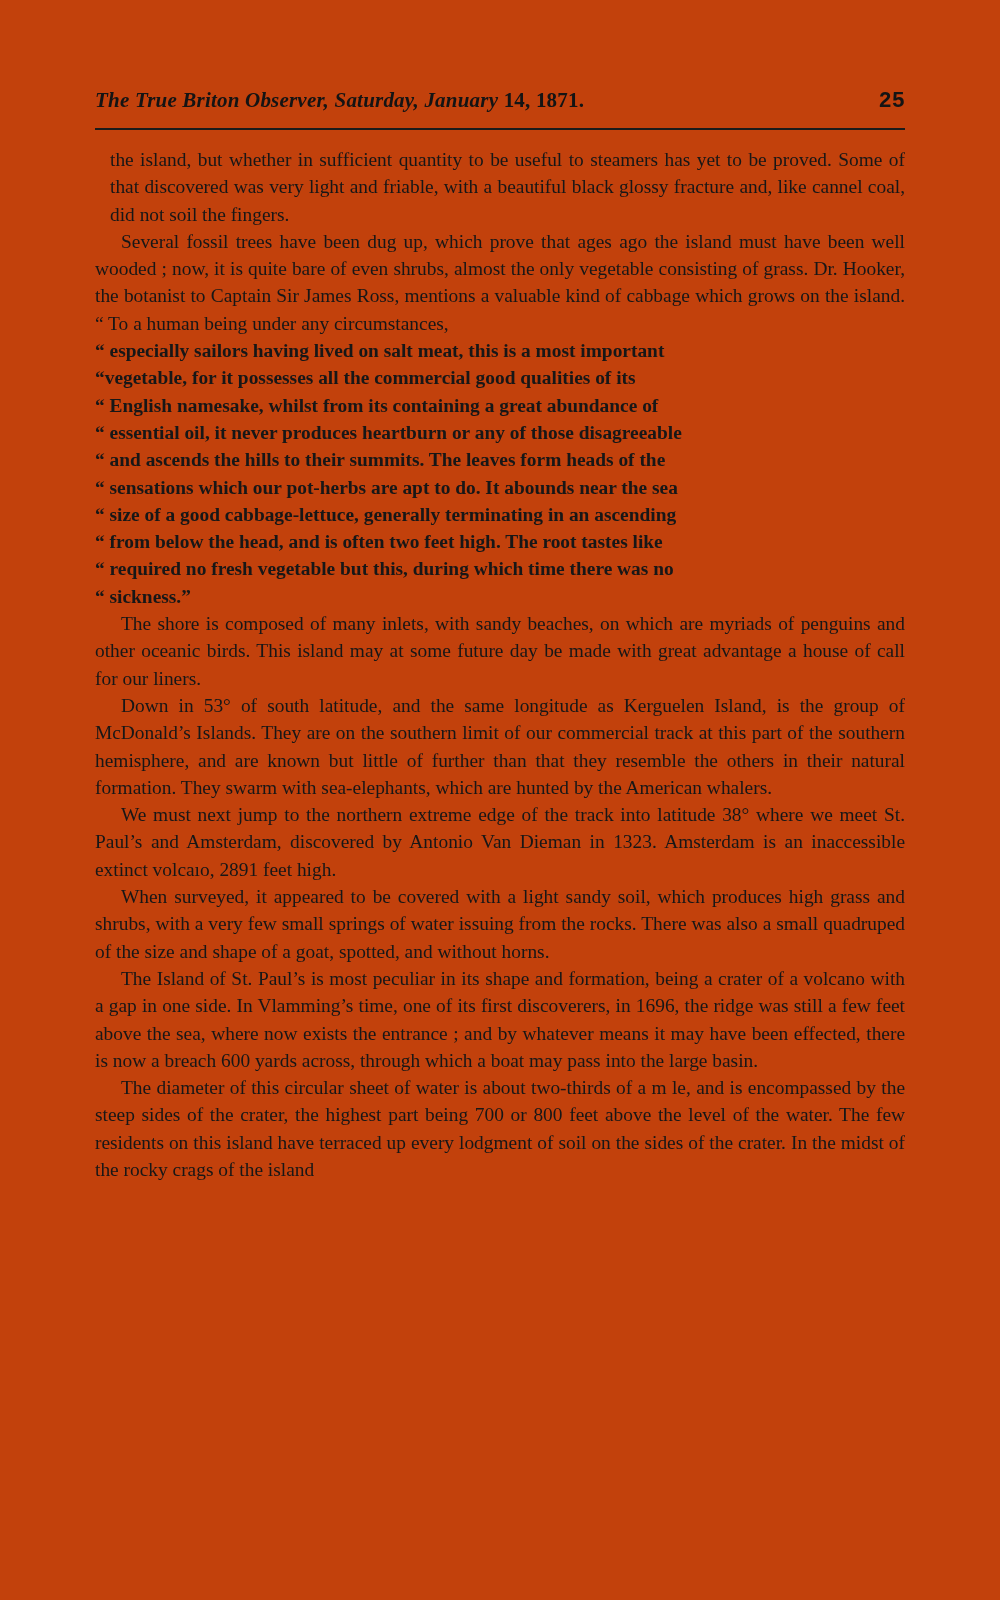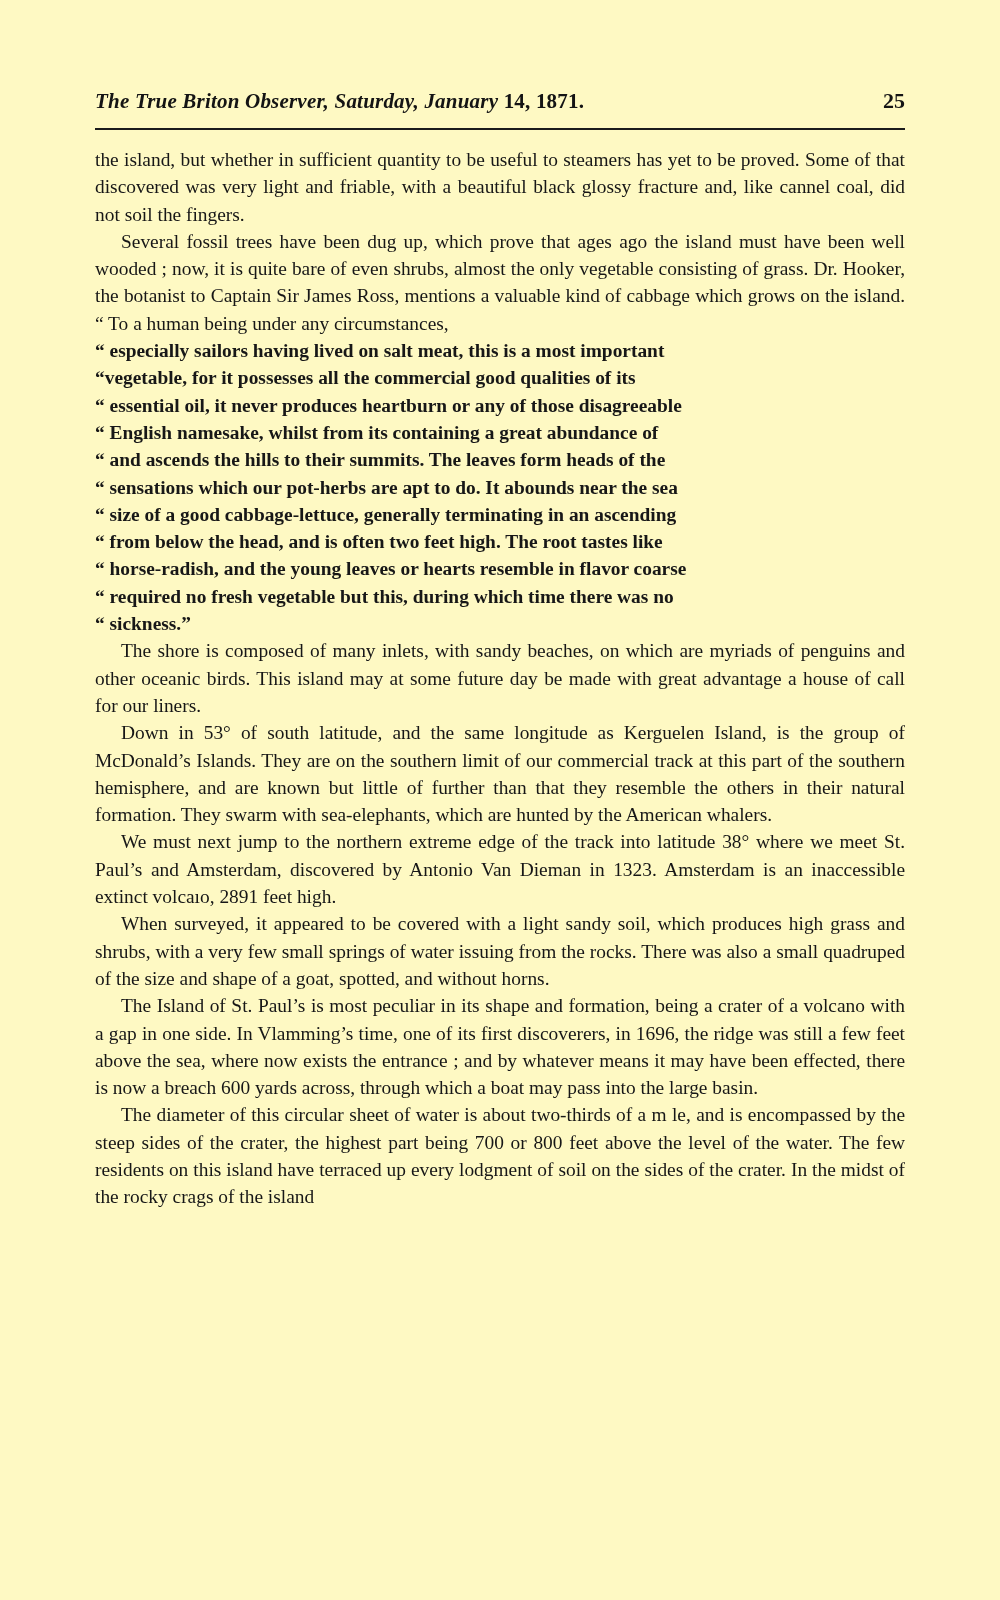--- a/index.html
+++ b/index.html
@@ -14,21 +14,21 @@
     color: #1a1a1a;
     -webkit-font-smoothing: antialiased;
   }
   .page {
     position: relative;
     width: 1000px;
     height: 1600px;
     box-sizing: border-box;
     padding: 0;
     overflow: hidden;
-    background: #fef9c3;
+    background: #c2410c;
   }
   .header {
     position: absolute;
     left: 95px;
     right: 95px;
     top: 88px;
     display: flex;
     align-items: baseline;
     justify-content: space-between;
   }
@@ -38,21 +38,21 @@
     font-weight: 700;
     font-size: 21px;
     letter-spacing: 0.2px;
     color: #141414;
     white-space: nowrap;
   }
   .header-title .roman {
     font-style: normal;
   }
   .page-number {
-    font-family: Liberation Serif, serif;
+    font-family: Liberation Mono, monospace;
     font-weight: 700;
     font-size: 22px;
     color: #141414;
   }
   .rule {
     position: absolute;
     left: 95px;
     right: 95px;
     top: 128px;
     height: 2px;
@@ -69,20 +69,21 @@
     text-justify: inter-word;
     color: #171717;
     hyphens: none;
   }
   .body-text p {
     margin: 0;
     text-indent: 26px;
   }
   .body-text p.noindent {
     text-indent: 0;
+    margin-left: 15px;
   }
   .quote-block {
     margin: 0;
     font-weight: bold;
   }
   .quote-block .qline {
     display: block;
     white-space: nowrap;
     text-indent: 0;
   }
@@ -101,27 +102,26 @@
   </div>
 
   <div class="rule"></div>
 
   <div class="body-text" id="body-text">
       <p class="noindent">the island, but whether in sufficient quantity to be useful to steamers has yet to be proved. Some of that discovered was very light and friable, with a beautiful black glossy fracture and, like cannel coal, did not soil the fingers.</p>
       <p class="">Several fossil trees have been dug up, which prove that ages ago the island must have been well wooded ; now, it is quite bare of even shrubs, almost the only vegetable consisting of grass. Dr. Hooker, the botanist to Captain Sir James Ross, mentions a valuable kind of cabbage which grows on the island. “ To a human being under any circumstances,</p>
       <div class="quote-block">
         <div class="qline">“ especially sailors having lived on salt meat, this is a most important</div>
         <div class="qline">“vegetable, for it possesses all the commercial good qualities of its</div>
+        <div class="qline">“ English namesake, whilst from its containing a great abundance of</div>
         <div class="qline">“ essential oil, it never produces heartburn or any of those disagreeable</div>
-        <div class="qline">“ English namesake, whilst from its containing a great abundance of</div>
         <div class="qline">“ and ascends the hills to their summits. The leaves form heads of the</div>
         <div class="qline">“ sensations which our pot-herbs are apt to do. It abounds near the sea</div>
         <div class="qline">“ size of a good cabbage-lettuce, generally terminating in an ascending</div>
         <div class="qline">“ from below the head, and is often two feet high. The root tastes like</div>
-        <div class="qline">“ horse-radish, and the young leaves or hearts resemble in flavor coarse</div>
         <div class="qline">“ required no fresh vegetable but this, during which time there was no</div>
         <div class="qline">“ sickness.”</div>
       </div>
       <p class="">The shore is composed of many inlets, with sandy beaches, on which are myriads of penguins and other oceanic birds. This island may at some future day be made with great advantage a house of call for our liners.</p>
       <p class="">Down in 53° of south latitude, and the same longitude as Kerguelen Island, is the group of McDonald’s Islands. They are on the southern limit of our commercial track at this part of the southern hemisphere, and are known but little of further than that they resemble the others in their natural formation. They swarm with sea-elephants, which are hunted by the American whalers.</p>
       <p class="">We must next jump to the northern extreme edge of the track into latitude 38° where we meet St. Paul’s and Amsterdam, discovered by Antonio Van Dieman in 1323. Amsterdam is an inaccessible extinct volcaıo, 2891 feet high.</p>
       <p class="">When surveyed, it appeared to be covered with a light sandy soil, which produces high grass and shrubs, with a very few small springs of water issuing from the rocks. There was also a small quadruped of the size and shape of a goat, spotted, and without horns.</p>
       <p class="">The Island of St. Paul’s is most peculiar in its shape and formation, being a crater of a volcano with a gap in one side. In Vlamming’s time, one of its first discoverers, in 1696, the ridge was still a few feet above the sea, where now exists the entrance ; and by whatever means it may have been effected, there is now a breach 600 yards across, through which a boat may pass into the large basin.</p>
       <p class="">The diameter of this circular sheet of water is about two-thirds of a m le, and is encompassed by the steep sides of the crater, the highest part being 700 or 800 feet above the level of the water. The few residents on this island have terraced up every lodgment of soil on the sides of the crater. In the midst of the rocky crags of the island</p>
     </div>

